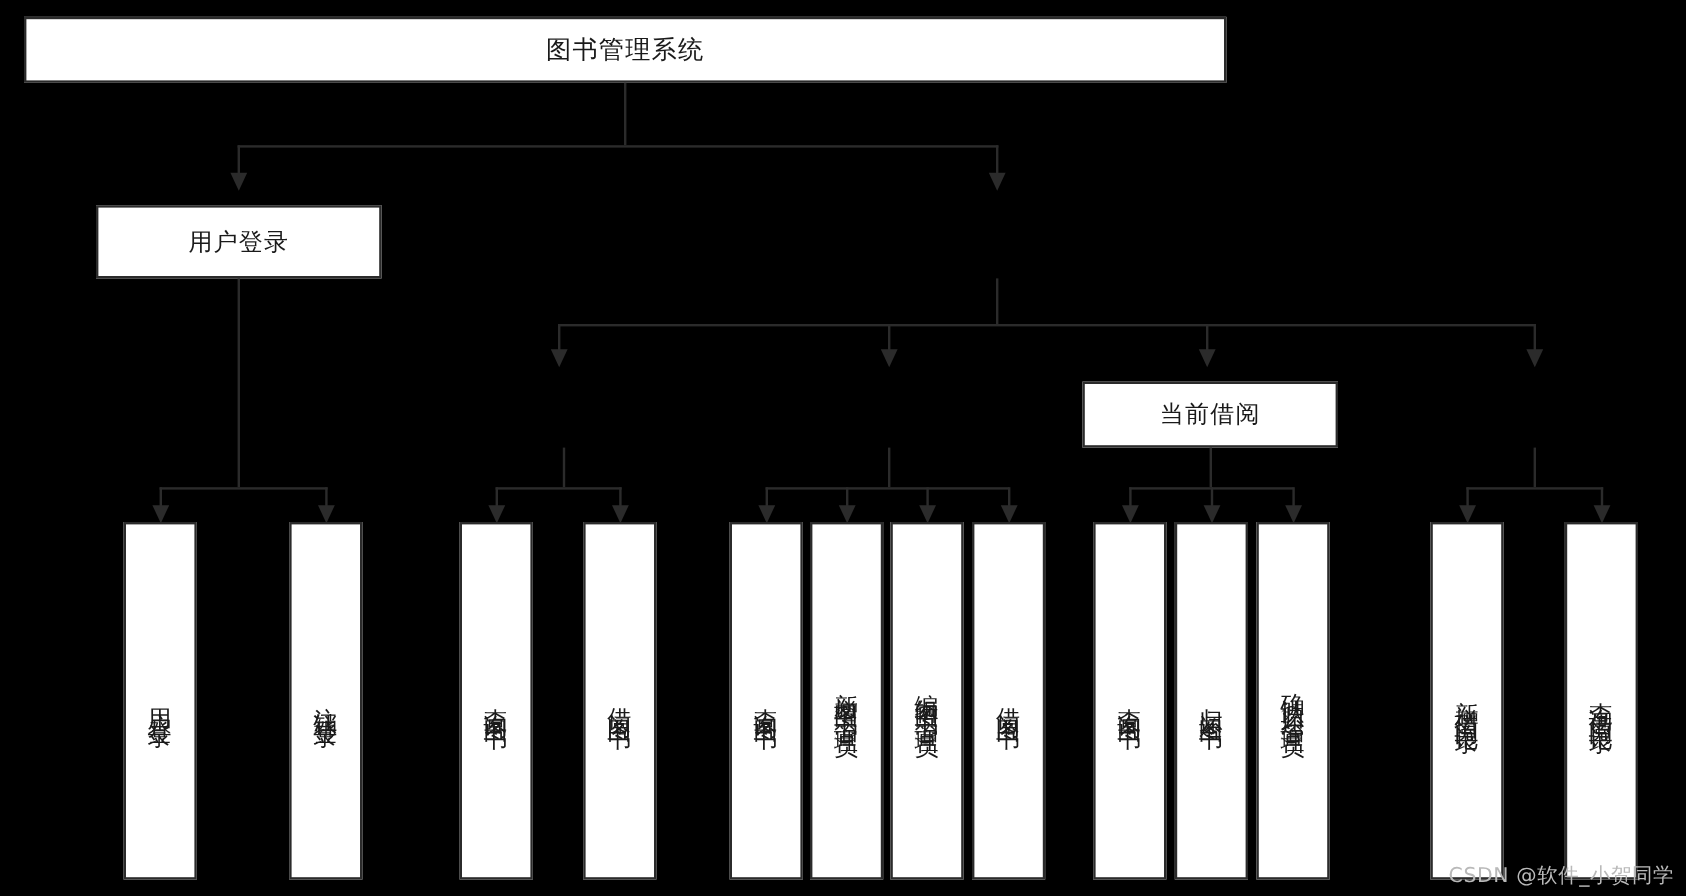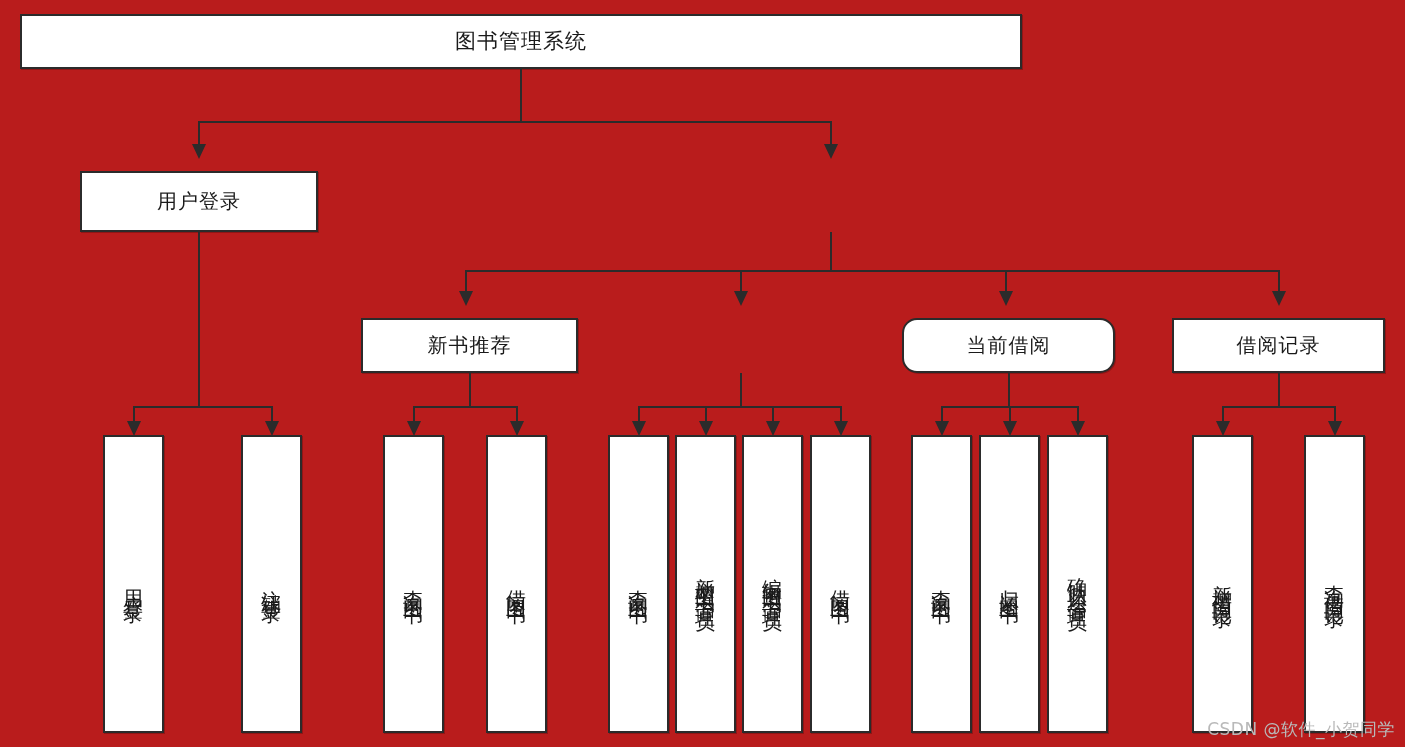--- a/index.html
+++ b/index.html
@@ -5,21 +5,21 @@
 <style>
   html,body{margin:0;padding:0;background:#ffffff;}
   body{
     font-family:"DejaVu Sans","Liberation Sans",sans-serif;
     color:#1a1a1a;
   }
   #canvas{
     position:relative;
     width:1405px;
     height:747px;
-    background:#b91c1c;
+    background:#000000;
     overflow:hidden;
   }
   .node{
     position:absolute;
     box-sizing:border-box;
     background:#ffffff;
     border:2px solid #2b2b2b;
     display:flex;
     align-items:center;
     justify-content:center;
@@ -122,28 +122,22 @@
 
   <div class="edge v" style="left:740px;top:270px;height:23px;"></div>
   <div class="arrow" style="left:734px;top:291px;"></div>
 
   <div class="edge v" style="left:1005px;top:270px;height:23px;"></div>
   <div class="arrow" style="left:999px;top:291px;"></div>
 
   <div class="edge v" style="left:1278px;top:270px;height:23px;"></div>
   <div class="arrow" style="left:1272px;top:291px;"></div>
 
-  <div class="node lvl3" style="left:361px;top:318px;width:217px;height:55px;">
-    <span class="label">新书推荐</span>
-  </div>
-  <div class="node lvl3" style="left:902px;top:318px;width:213px;height:55px;border-radius:15px;">
+  <div class="node lvl3" style="left:902px;top:318px;width:213px;height:55px;">
     <span class="label">当前借阅</span>
-  </div>
-  <div class="node lvl3" style="left:1172px;top:318px;width:213px;height:55px;">
-    <span class="label">借阅记录</span>
   </div>
 
   <div class="edge v" style="left:469px;top:373px;height:33px;"></div>
   <div class="edge h" style="left:413px;top:406px;width:105px;"></div>
   <div class="edge v" style="left:413px;top:406px;height:18px;"></div>
   <div class="arrow" style="left:407px;top:421px;"></div>
   <div class="edge v" style="left:516px;top:406px;height:18px;"></div>
   <div class="arrow" style="left:510px;top:421px;"></div>
 
   <div class="node leaf" style="left:383px;top:435px;width:61px;height:298px;">

